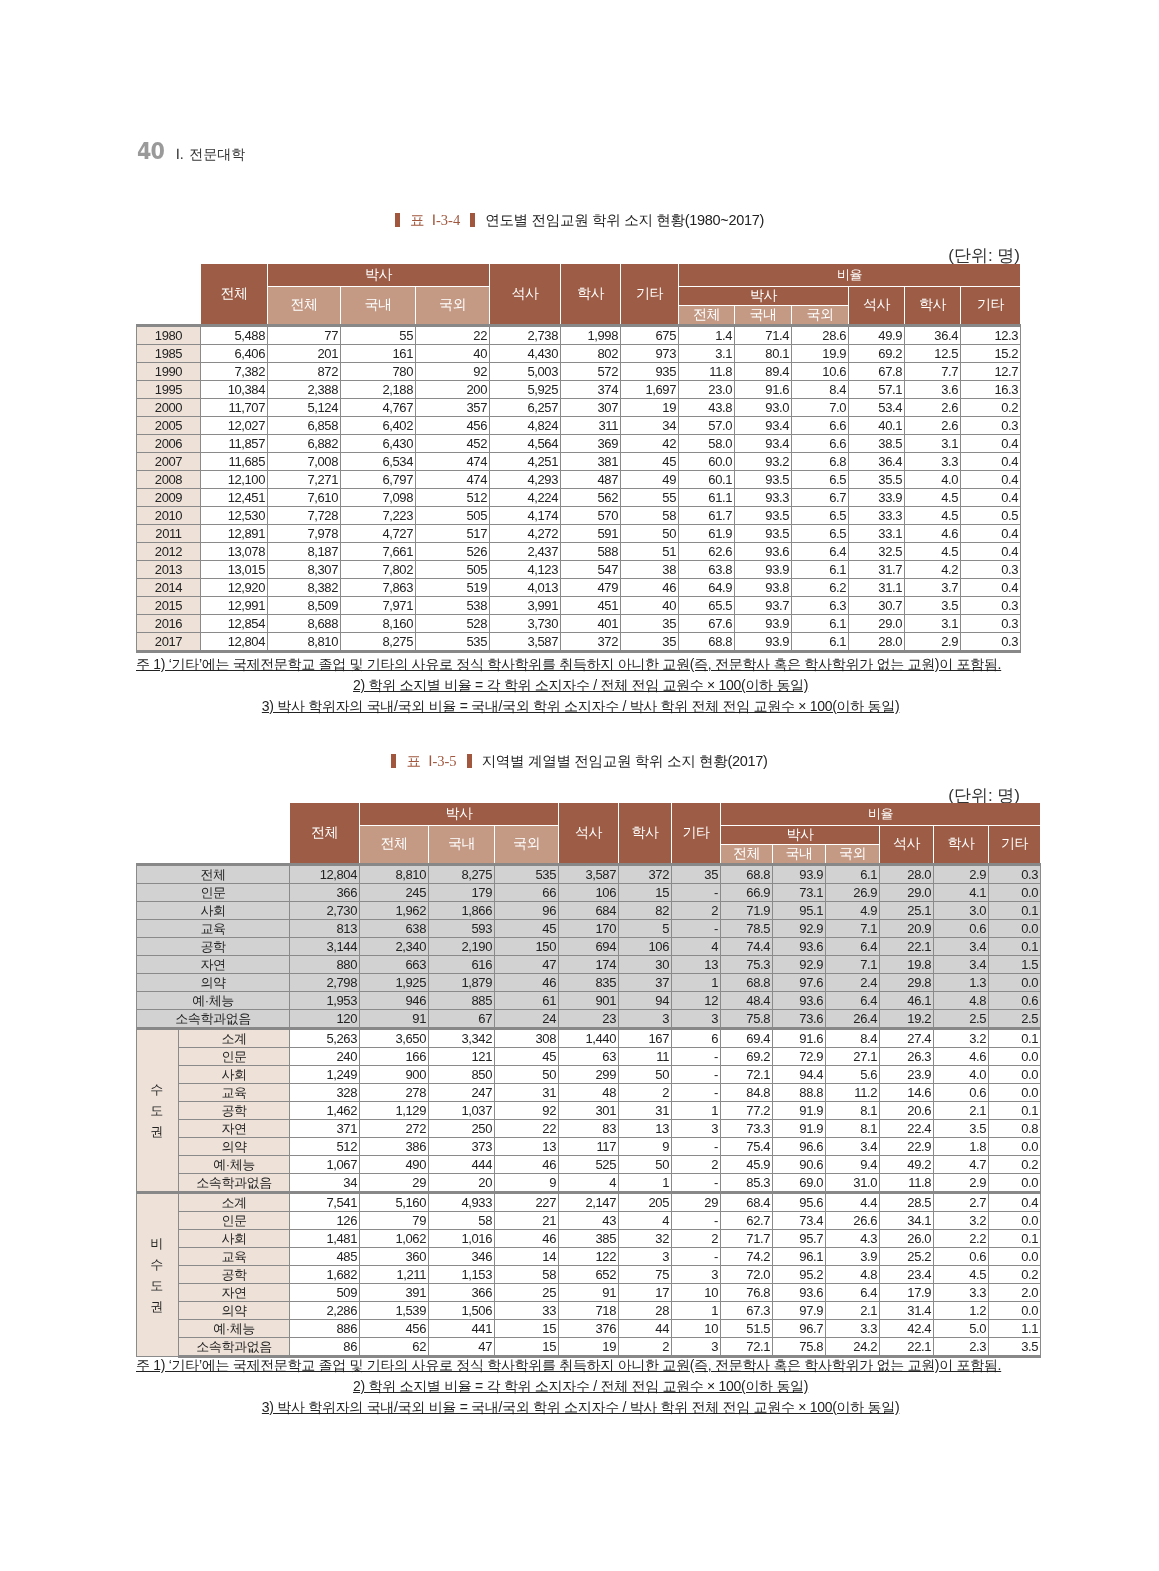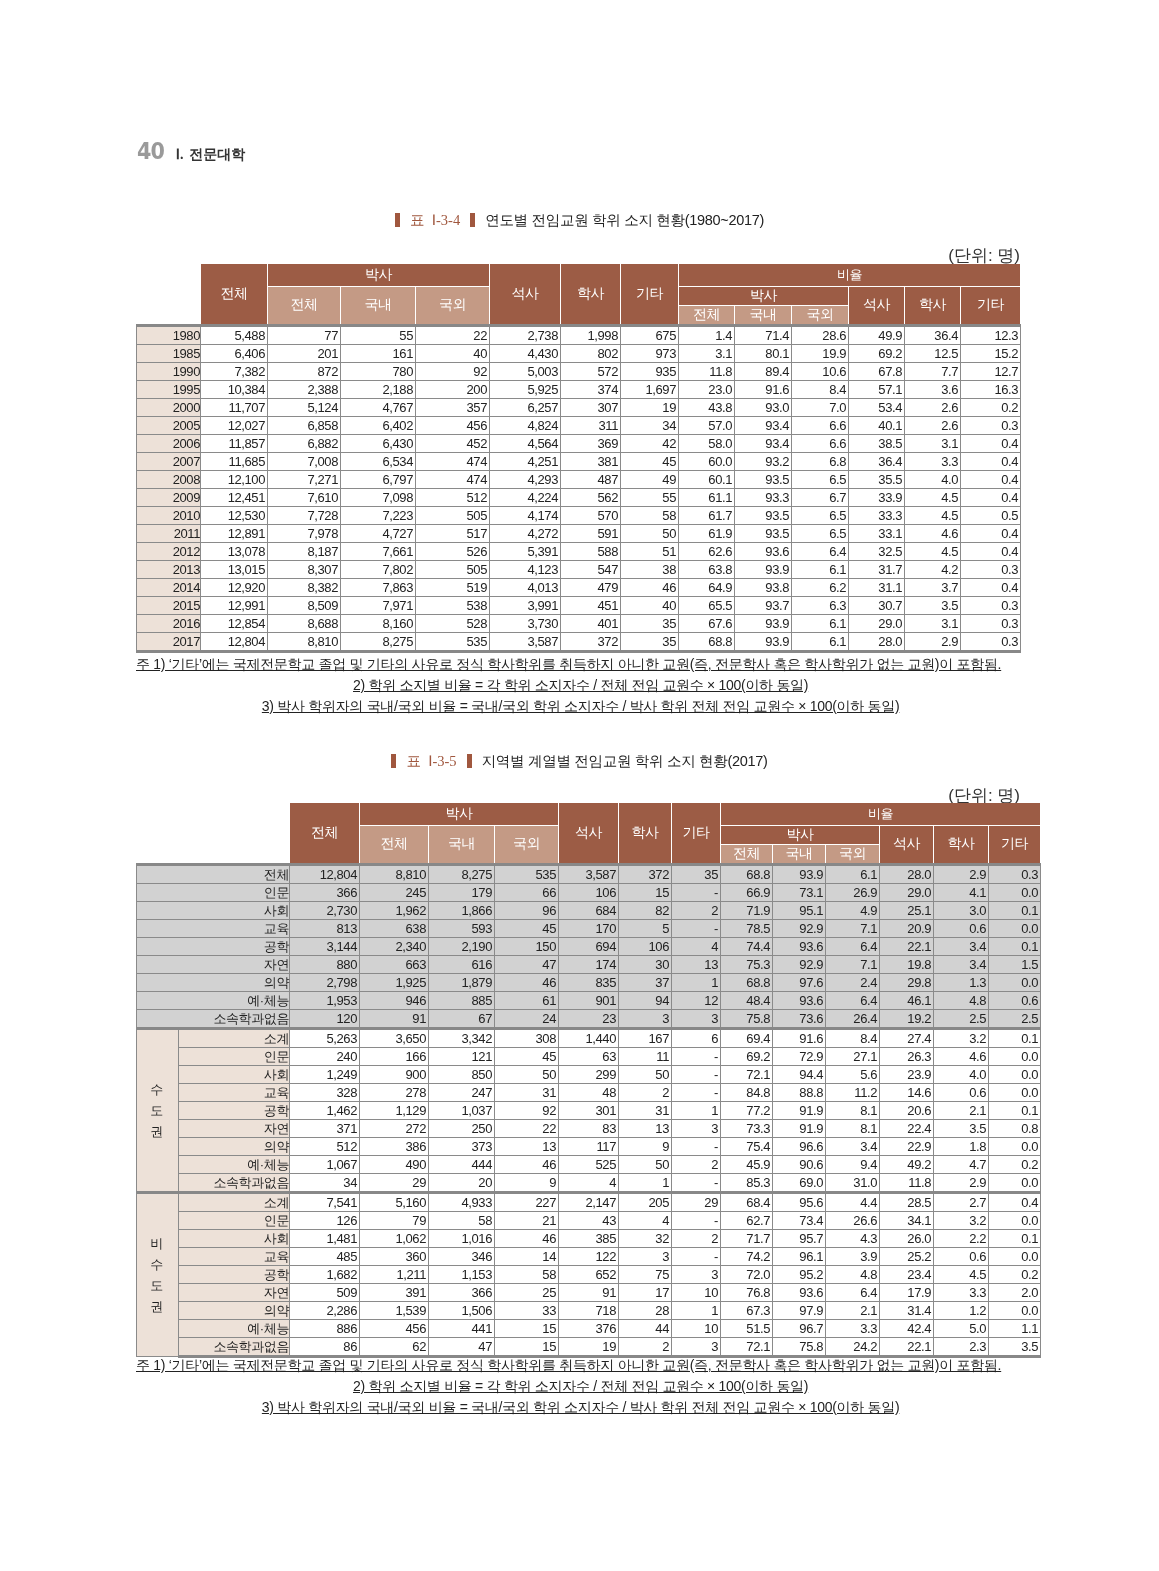--- a/index.html
+++ b/index.html
@@ -2,21 +2,21 @@
 <html><head>
 <meta charset="utf-8">
 <style>
   html, body { margin: 0; padding: 0; background: #ffffff; }
   body {
     width: 1159px; height: 1571px; position: relative; overflow: hidden;
     font-family: "Liberation Sans", "DejaVu Sans", sans-serif; color: #222;
   }
   .page-header { position: absolute; left: 137px; top: 138px; display: flex; align-items: baseline; }
   .page-num { font-family: "DejaVu Sans Condensed", "DejaVu Sans", sans-serif; font-weight: bold; font-size: 23px; color: #9a9a9a; letter-spacing: -1px; }
-  .section-name { font-size: 14px; color: #333; margin-left: 12px; font-weight: bold; }
+  .section-name { font-size: 14px; color: #333; margin-left: 12px; }
   .section-name .roman { font-family: "Liberation Serif", serif; margin-right: 2px; }
 
   .table-title { position: absolute; left: 0; width: 1159px; text-align: center; font-size: 14.5px; color: #222; }
   .table-title .marker { display: inline-block; width: 5px; height: 14px; background: #a0573e; vertical-align: -2px; }
   .table-title .tag { font-family: "Liberation Serif", serif; color: #a0573e; margin: 0 6px; font-size: 14.5px; }
   .table-title .title-text { margin-left: 6px; letter-spacing: -0.3px; }
 
   .unit { position: absolute; right: 139px; font-size: 17px; color: #333; }
 
   table.data {
@@ -25,21 +25,21 @@
   }
   table.data th {
     background: #9c5c45; color: #fff; font-weight: normal; font-size: 14px; text-align: center;
     border-left: 1px solid #fff; border-right: 1px solid #fff; border-bottom: 1px solid #fff; padding: 0;
   }
   table.data th.sub { background: #c49a85; }
   table.data th.blank { background: #fff; border: none; }
   table.data td {
     border: 1px solid #8a8a8a; text-align: right; padding: 0 2px 0 0; height: 17px; line-height: 17px; white-space: nowrap;
   }
-  table.data td.lbl { text-align: right; padding: 0; background: #ede1d8; }
+  table.data td.lbl { text-align: center; padding: 0; background: #ede1d8; }
   table.data tbody tr:first-child td { border-top: 3px solid #888; }
   table.data tbody tr:last-child td { border-bottom: 3px solid #888; }
   table.data tr.gray td { background: #d2d2d2; }
   table.data td.region { background: #ede1d8; text-align: center; line-height: 21px; vertical-align: middle; }
   table.data td.region span { display: block; }
   table.data tr.sep td { border-top: 3px solid #888; }
 
   .notes { position: absolute; left: 136px; font-size: 14px; line-height: 21px; color: #222; letter-spacing: -0.3px; text-decoration: underline; }
   .notes .note { white-space: nowrap; }
   .notes .indent { padding-left: 24px; text-align: center; }
@@ -297,21 +297,21 @@
         <td>33.1</td>
         <td>4.6</td>
         <td>0.4</td>
       </tr>
       <tr>
         <td class="lbl">2012</td>
         <td>13,078</td>
         <td>8,187</td>
         <td>7,661</td>
         <td>526</td>
-        <td>5,391</td>
+        <td>2,437</td>
         <td>588</td>
         <td>51</td>
         <td>62.6</td>
         <td>93.6</td>
         <td>6.4</td>
         <td>32.5</td>
         <td>4.5</td>
         <td>0.4</td>
       </tr>
       <tr>

